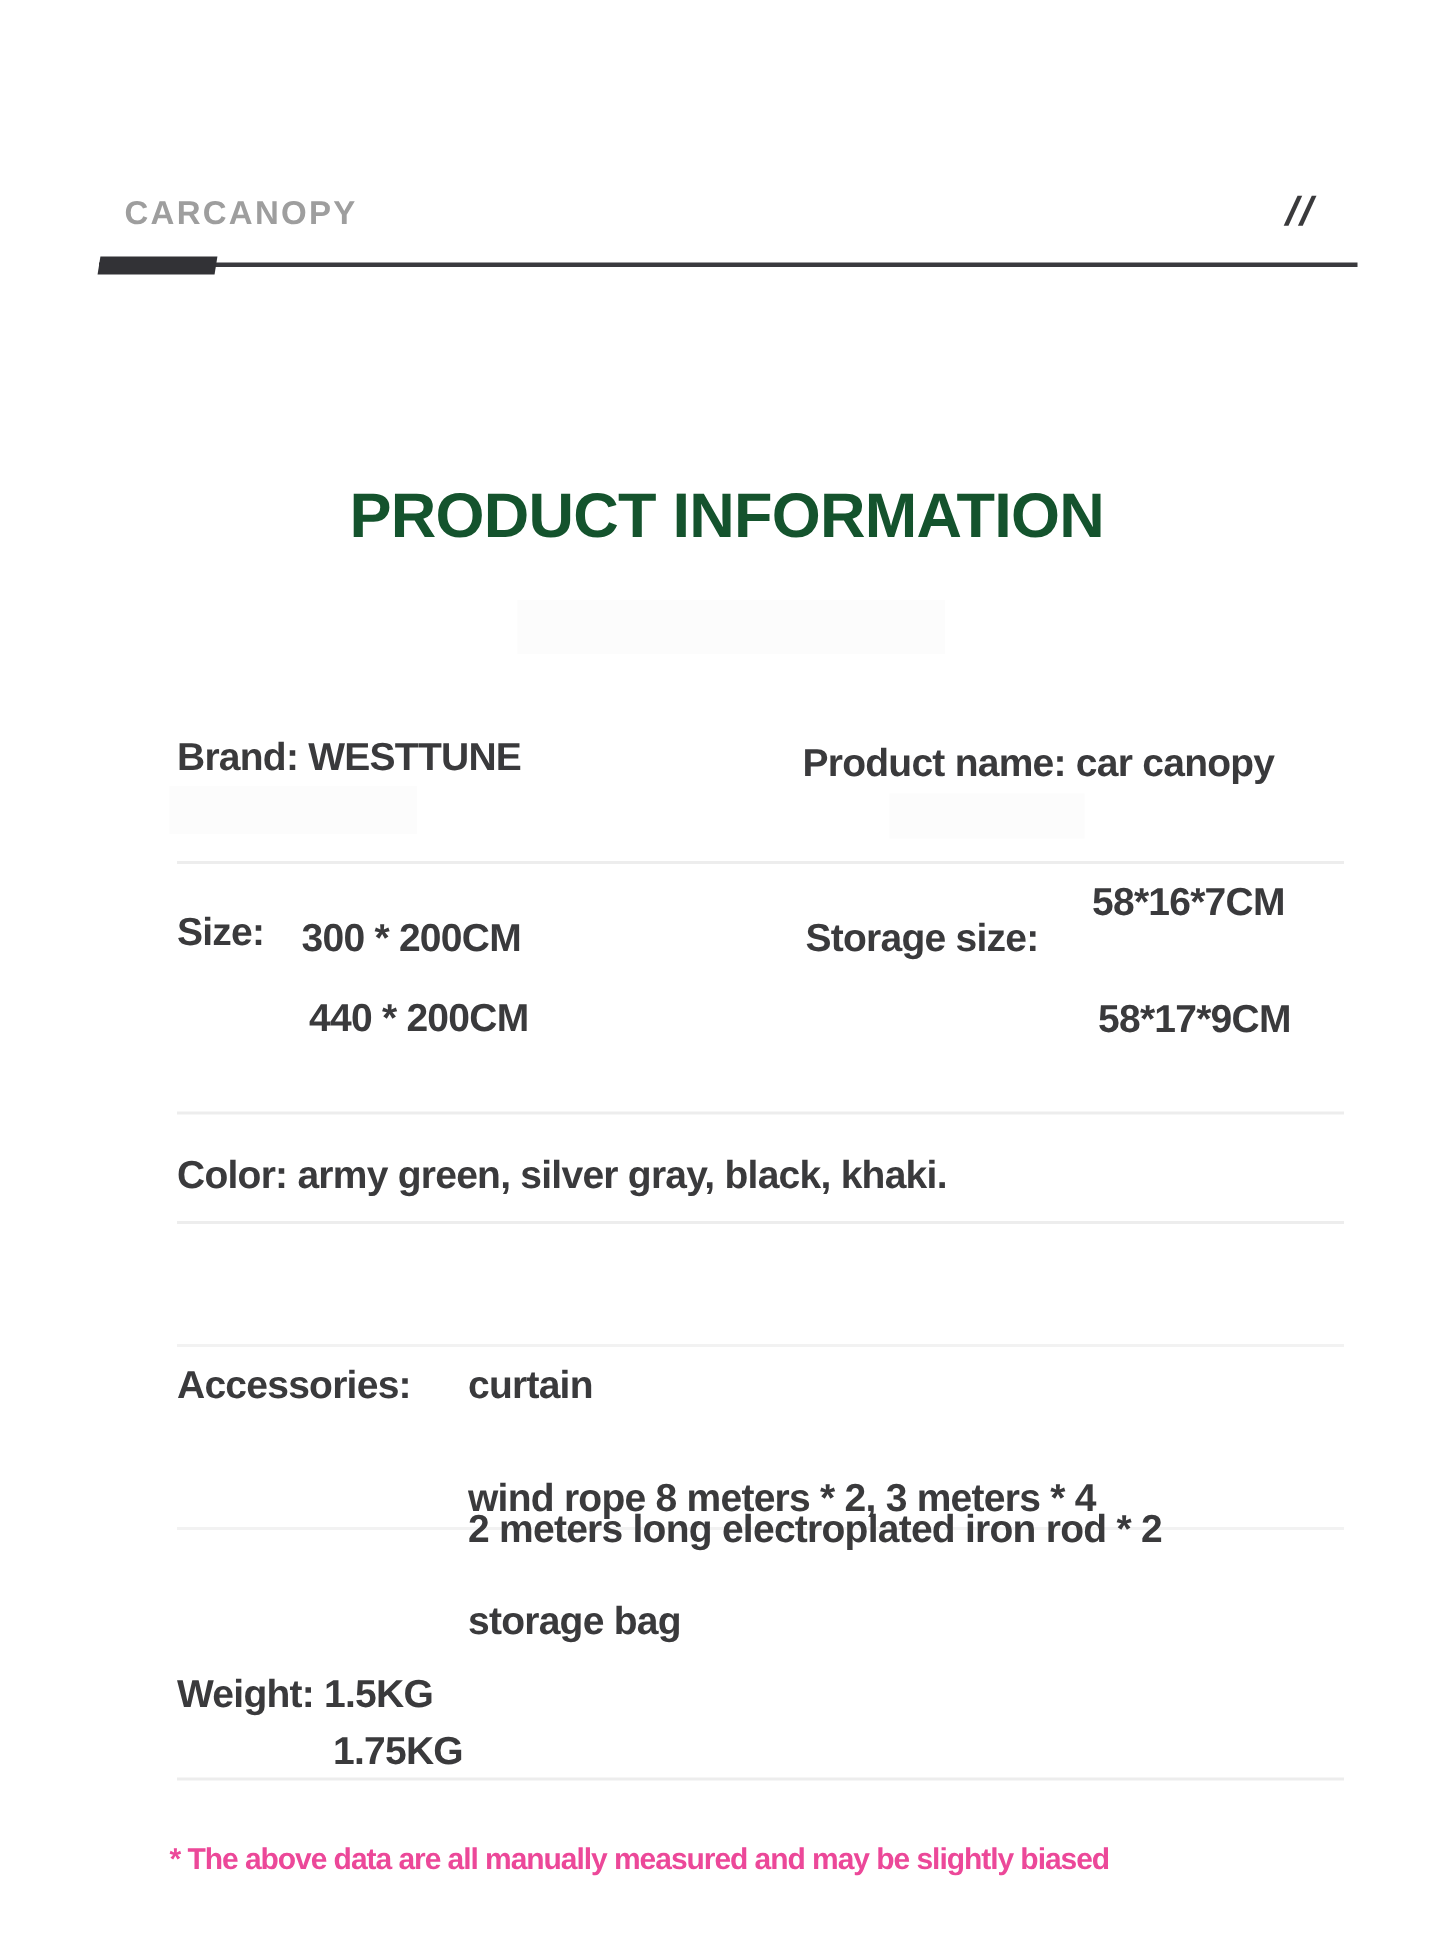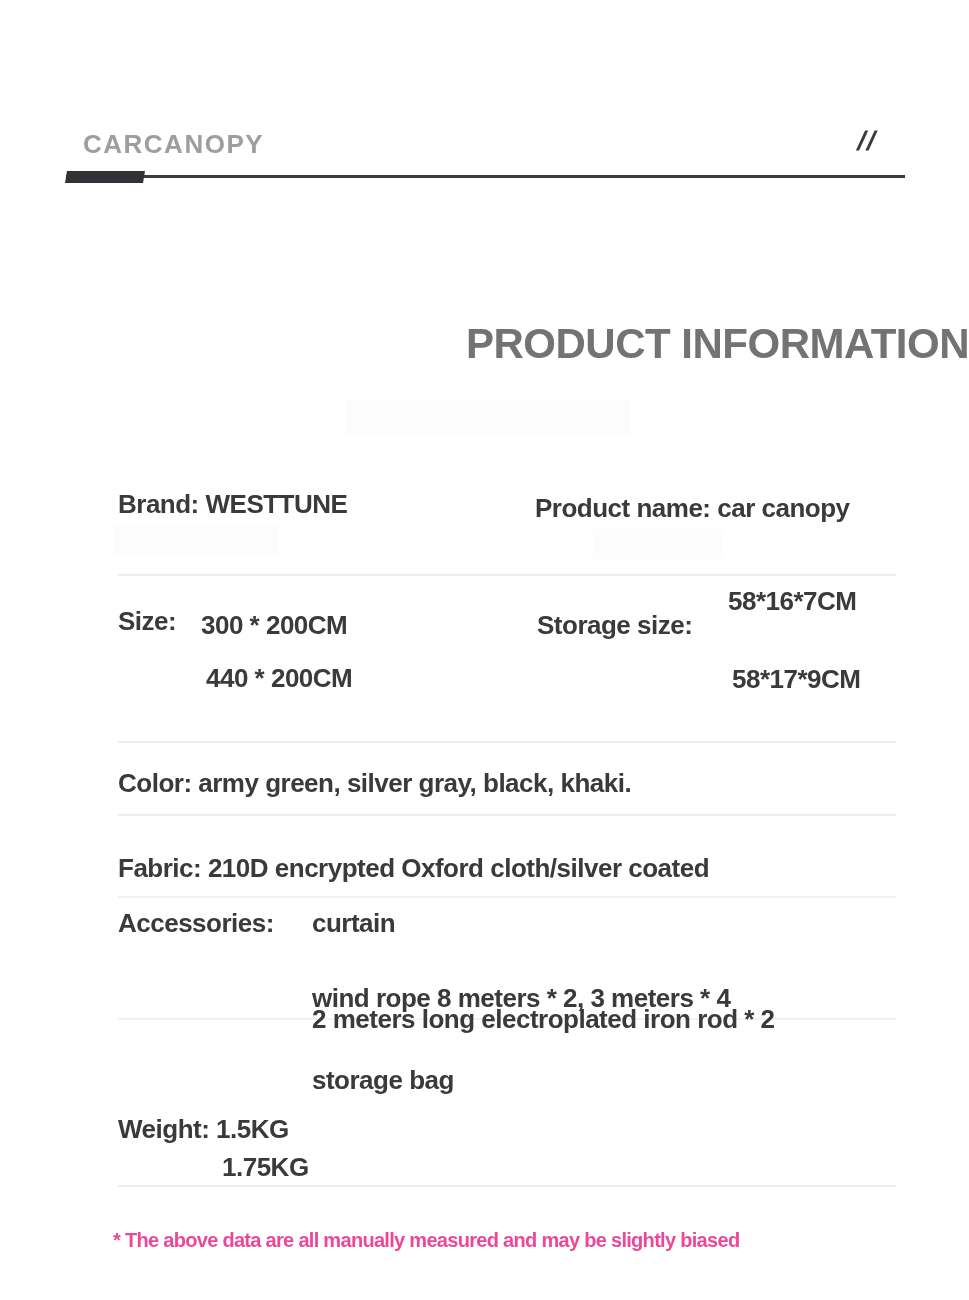--- a/index.html
+++ b/index.html
@@ -7,36 +7,36 @@
     position:relative;
     width:969px;height:1300px;
     background:#ffffff;
     font-family:"Liberation Sans", sans-serif;
     color:#3a3a3c;
     overflow:hidden;
   }
   .abs{position:absolute;white-space:nowrap;}
   
   .logo{
-    font-size:26px;font-weight:bold;letter-spacing:1.5px;color:#9e9e9e;
+    font-size:22px;font-weight:bold;letter-spacing:1.5px;color:#9e9e9e;
   }
   .slashes{
     font-size:27px;font-weight:bold;color:#3a3a3c;
     transform:skewX(-15deg);letter-spacing:2px;
   }
   .header-rule-thin{
     height:3px;background:#3a3a3e;
   }
   .header-rule-thick{
     height:12px;background:#323236;transform:skewX(-9deg);
   }
   
   .title{
-    left:0;width:969px;text-align:right;
-    font-size:42px;font-weight:bold;letter-spacing:-0.5px;color:#737373;
+    left:0;width:969px;text-align:center;
+    font-size:42px;font-weight:bold;letter-spacing:-0.5px;color:#14532d;
   }
   
   .t{
     font-size:26px;font-weight:bold;letter-spacing:-0.5px;color:#3a3a3c;
     line-height:1.2;
   }
   .divider{height:2px;background:#ededed;left:118px;width:778px;}
   .divider.faint{background:#f2f2f2;}
   .footnote{
     font-size:20px;font-weight:bold;letter-spacing:-0.7px;color:#ec4899;
@@ -68,21 +68,20 @@
   <div class="abs t" style="left:201px;top:610px;">300 * 200CM</div>
   <div class="abs t" style="left:206px;top:663px;">440 * 200CM</div>
   <div class="abs t" style="left:537px;top:610px;">Storage size:</div>
   <div class="abs t" style="left:728px;top:586px;">58*16*7CM</div>
   <div class="abs t" style="left:732px;top:664px;">58*17*9CM</div>
   <div class="abs divider" style="top:741px;"></div>
 
   <div class="abs t" style="left:118px;top:768px;">Color: army green, silver gray, black, khaki.</div>
   <div class="abs divider" style="top:814px;"></div>
 
-  <div class="abs t" style="left:118px;top:853px;">Fabric: 210D encrypted Oxford cloth/silver coated</div>
   <div class="abs divider faint" style="top:896px;"></div>
 
   <div class="abs t" style="left:118px;top:908px;">Accessories:</div>
   <div class="abs t" style="left:312px;top:908px;">curtain</div>
   <div class="abs t" style="left:312px;top:983px;">wind rope 8 meters * 2, 3 meters * 4</div>
   <div class="abs divider faint" style="top:1018px;"></div>
   <div class="abs t" style="left:312px;top:1004px;">2 meters long electroplated iron rod * 2</div>
   <div class="abs t" style="left:312px;top:1065px;">storage bag</div>
 
   <div class="abs t" style="left:118px;top:1114px;">Weight: 1.5KG</div>

